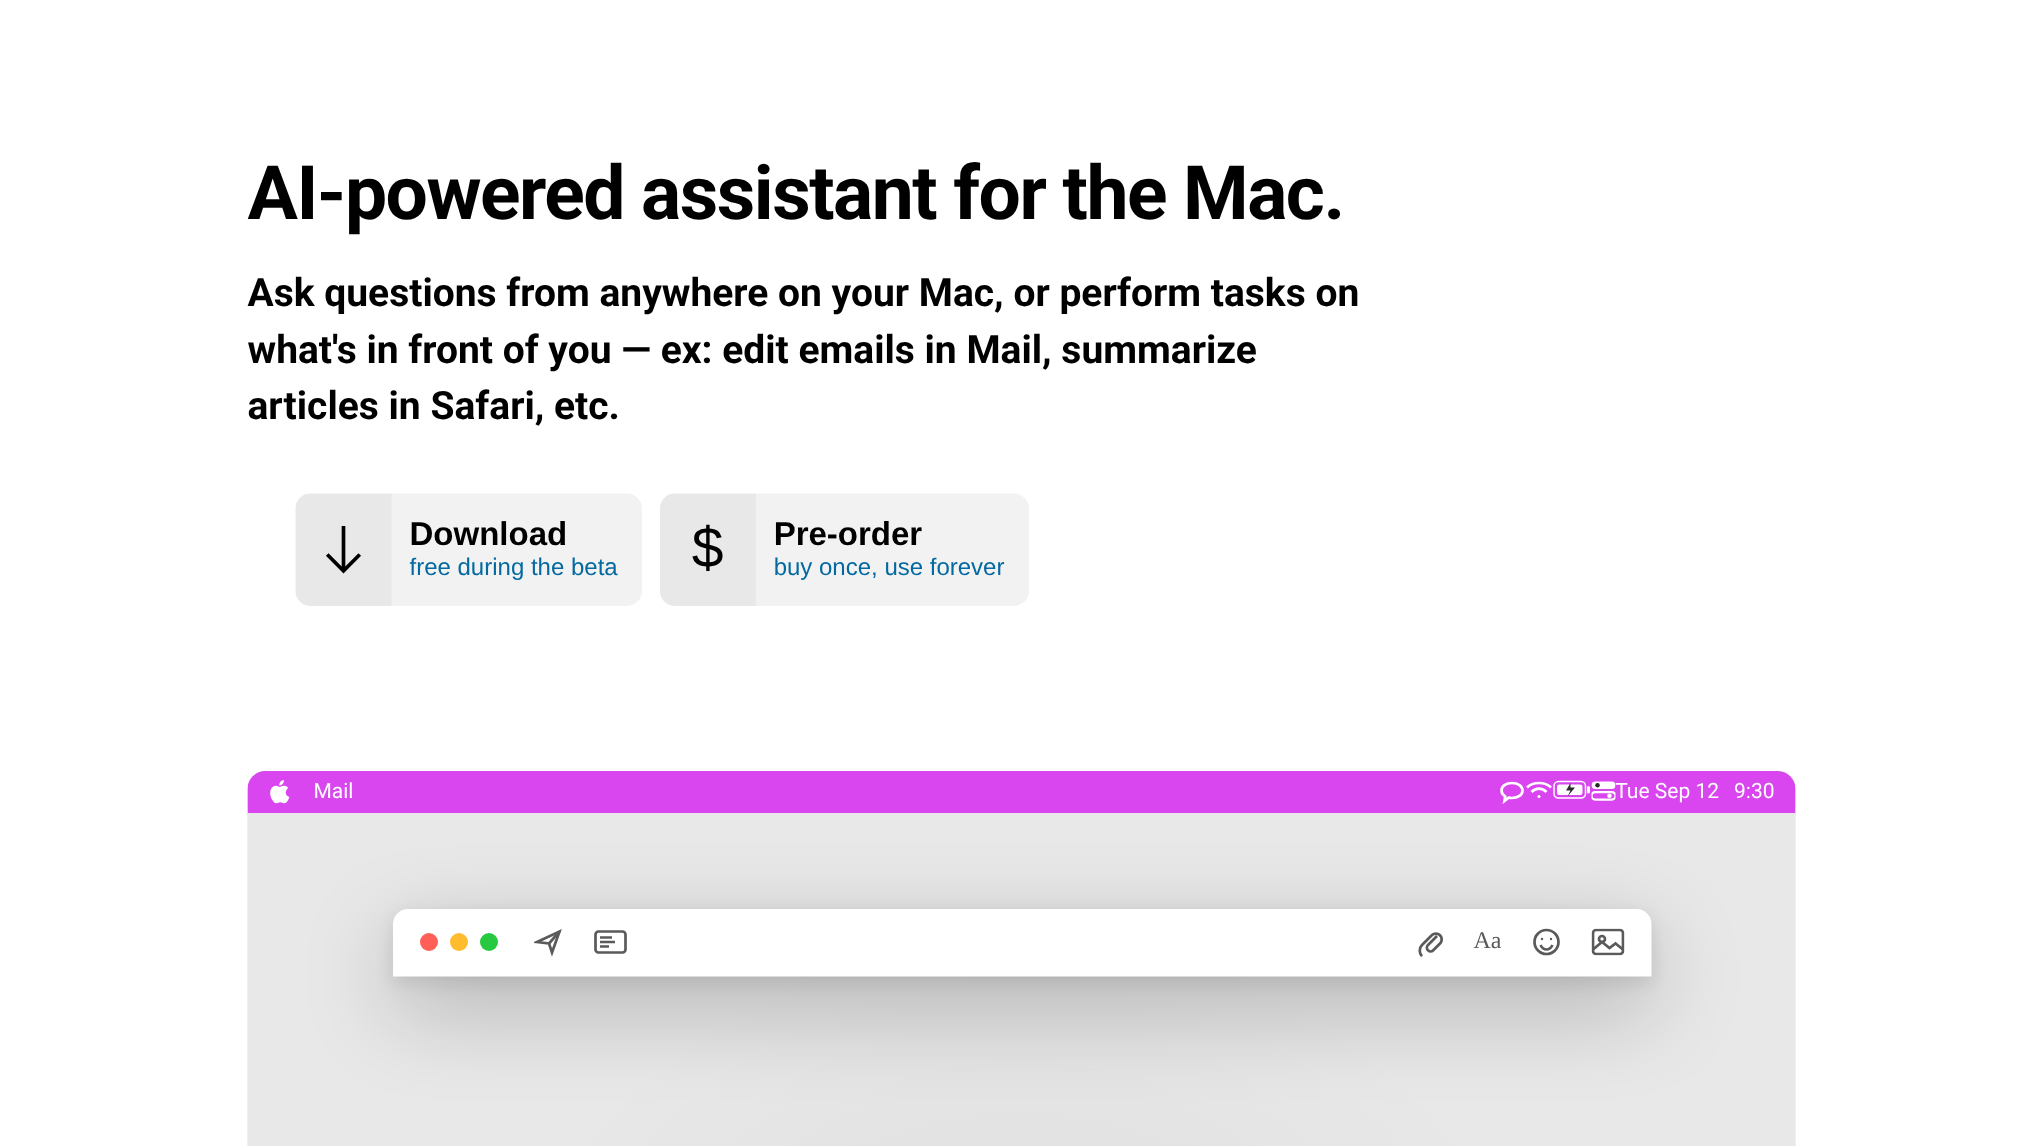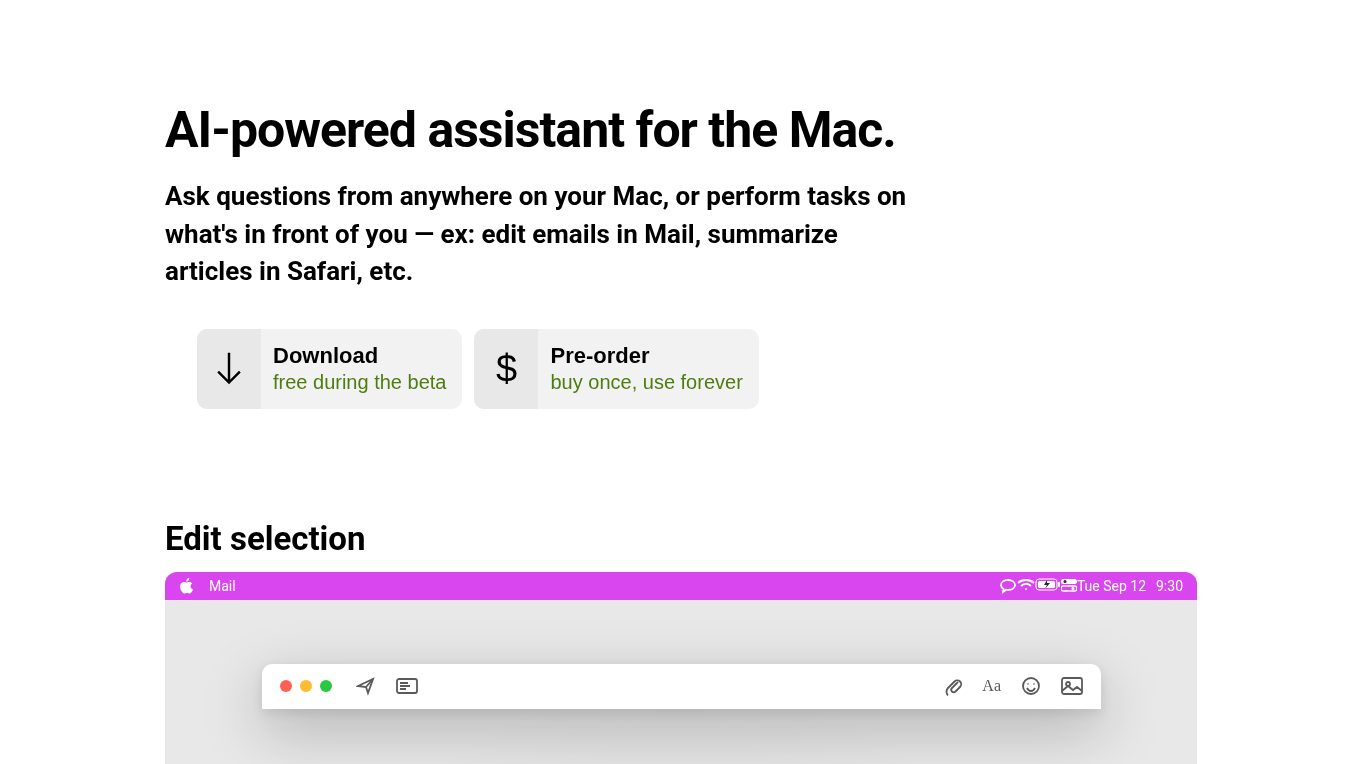--- a/index.html
+++ b/index.html
@@ -73,23 +73,23 @@
       text-align: left;
     }
 
     .cta-title {
       font-size: 22px;
       font-weight: 700;
       line-height: 1.2;
     }
 
     .cta-sub {
-      font-size: 20px;
+      font-size: 16px;
       font-weight: 400;
-      color: #4d7c0f;
+      color: #0369a1;
       line-height: 1.3;
     }
 
     .section-heading {
       font-size: 33px;
       font-weight: 700;
       margin-bottom: 14px;
     }
 
     .section-sub {
@@ -234,21 +234,20 @@
 
     <button class="cta-button">
       <span class="cta-icon-box" style="font-size:38px; font-weight:400;">$</span>
       <span class="cta-text-box">
         <span class="cta-title">Pre-order</span>
         <span class="cta-sub">buy once, use forever</span>
       </span>
     </button>
   </div>
 
-  <h2 class="section-heading">Edit selection</h2>
 
   <div class="demo-frame">
 
     <div class="menubar">
       <div class="menubar-left">
         <span>
           <svg width="14" height="16" viewBox="0 0 14 16" fill="#ffffff">
             <path d="M11.5 8.5c0-2 1.6-3 1.7-3.1-0.9-1.3-2.3-1.5-2.8-1.5-1.2-0.1-2.3 0.7-2.9 0.7-0.6 0-1.5-0.7-2.5-0.7-1.3 0-2.5 0.8-3.2 1.9-1.4 2.4-0.4 5.9 1 7.8 0.7 0.9 1.4 2 2.5 1.9 1 0 1.4-0.6 2.6-0.6 1.2 0 1.5 0.6 2.6 0.6 1.1 0 1.8-1 2.4-1.9 0.8-1.1 1.1-2.2 1.1-2.2-0.1 0-2.5-1-2.5-2.9zM9.5 2.5c0.5-0.7 0.9-1.6 0.8-2.5-0.8 0-1.7 0.5-2.3 1.2-0.5 0.6-0.9 1.5-0.8 2.4 0.9 0.1 1.8-0.4 2.3-1.1z"></path>
           </svg>
         </span>

